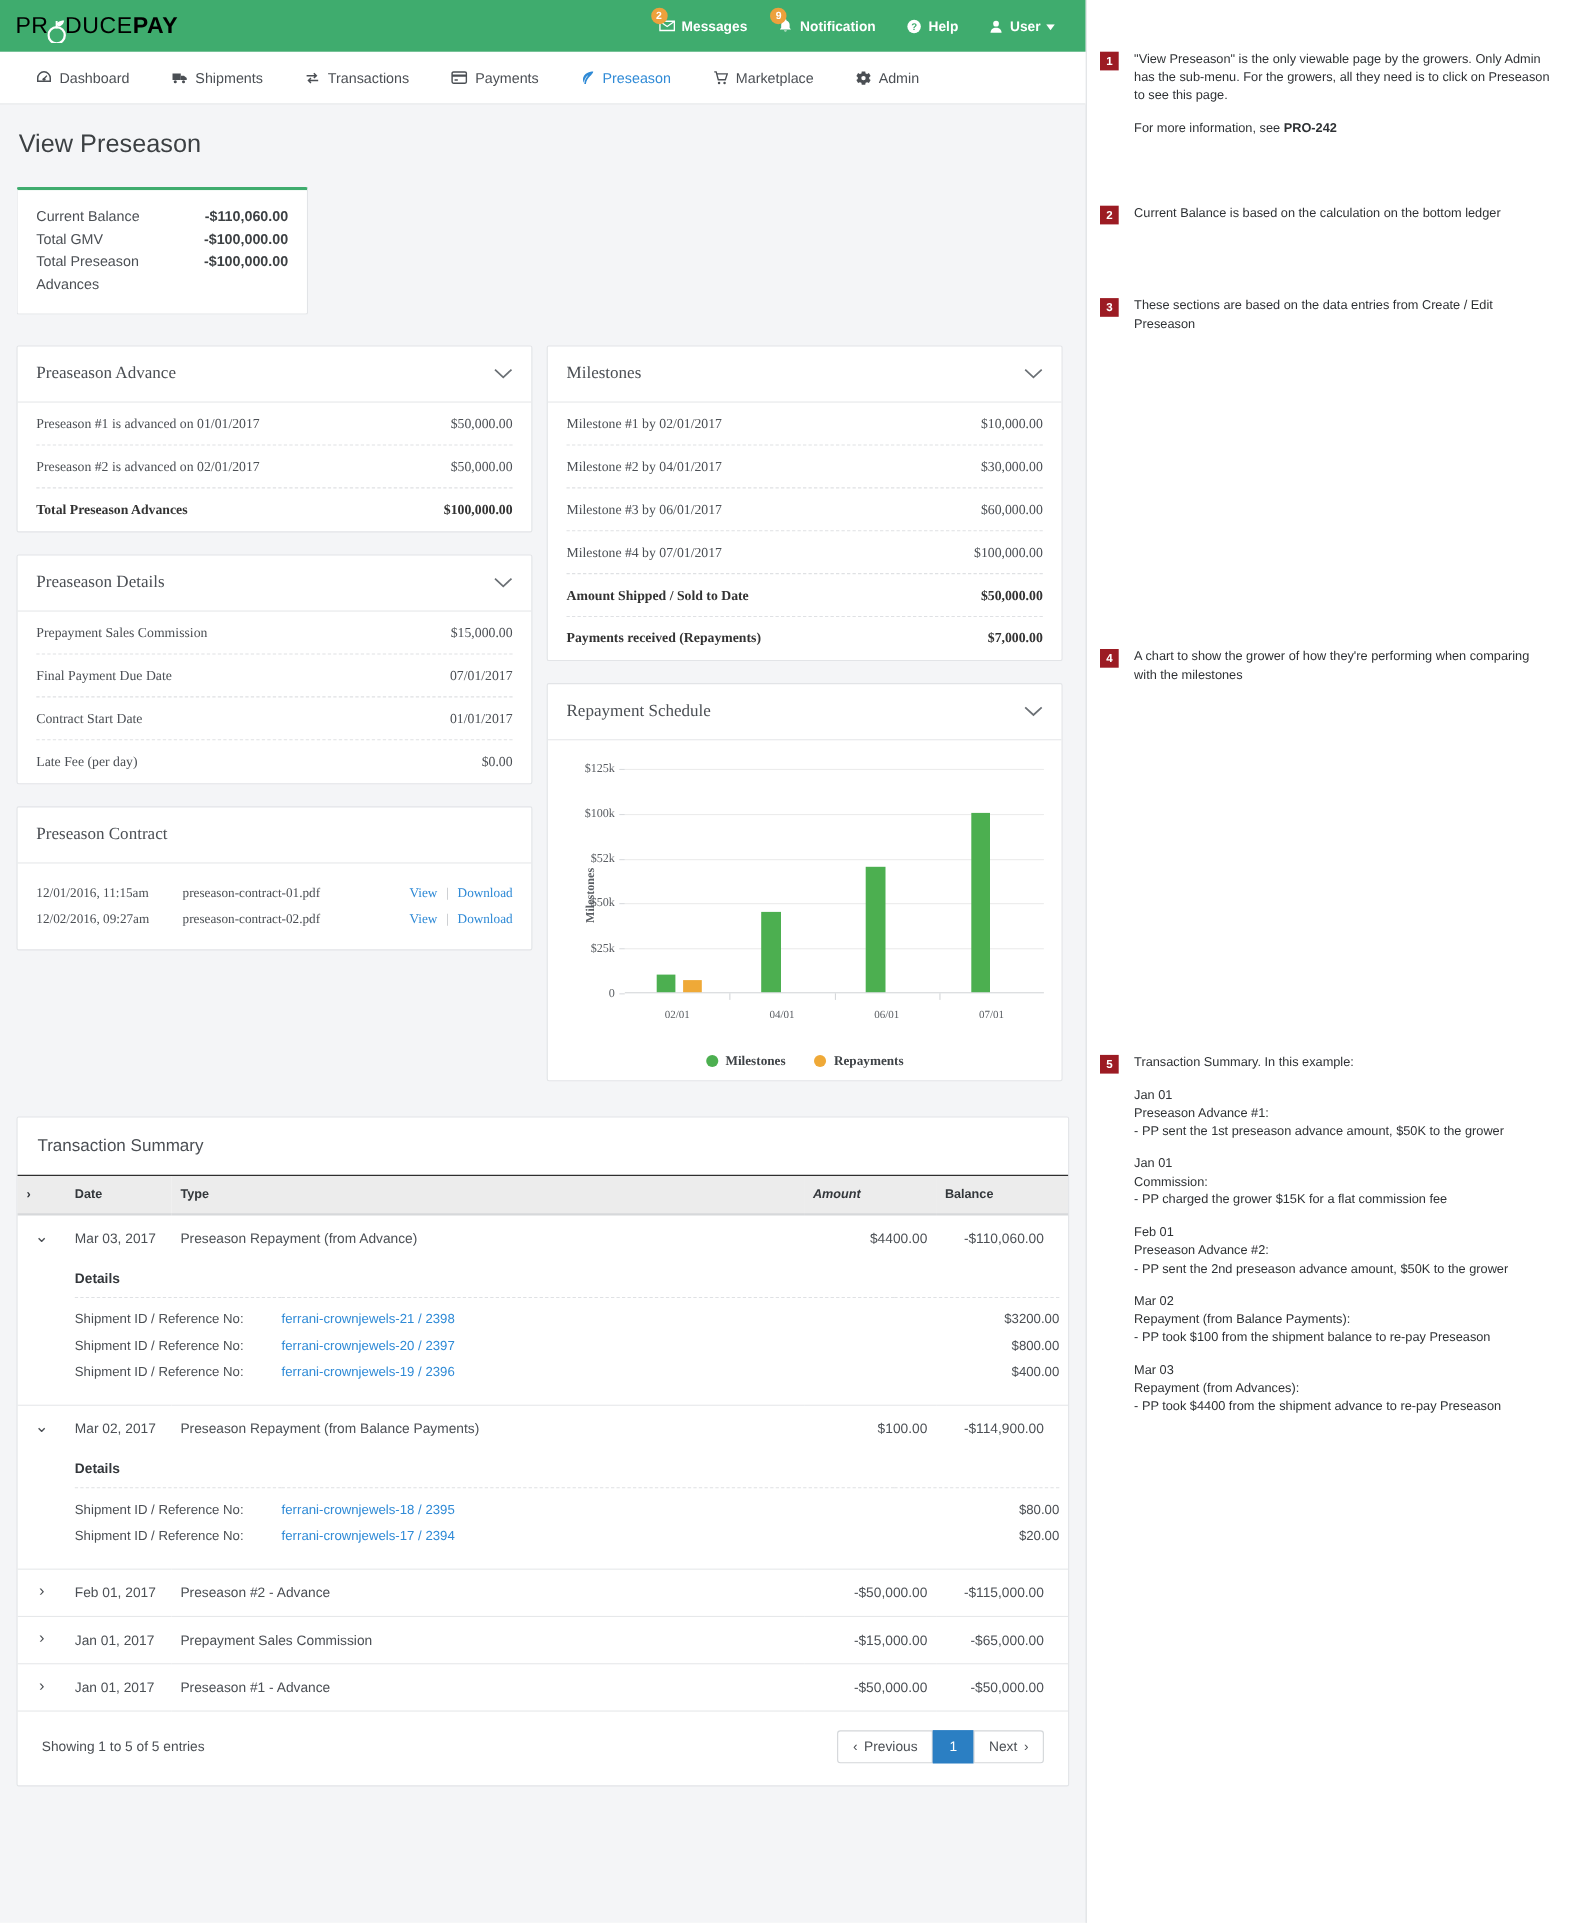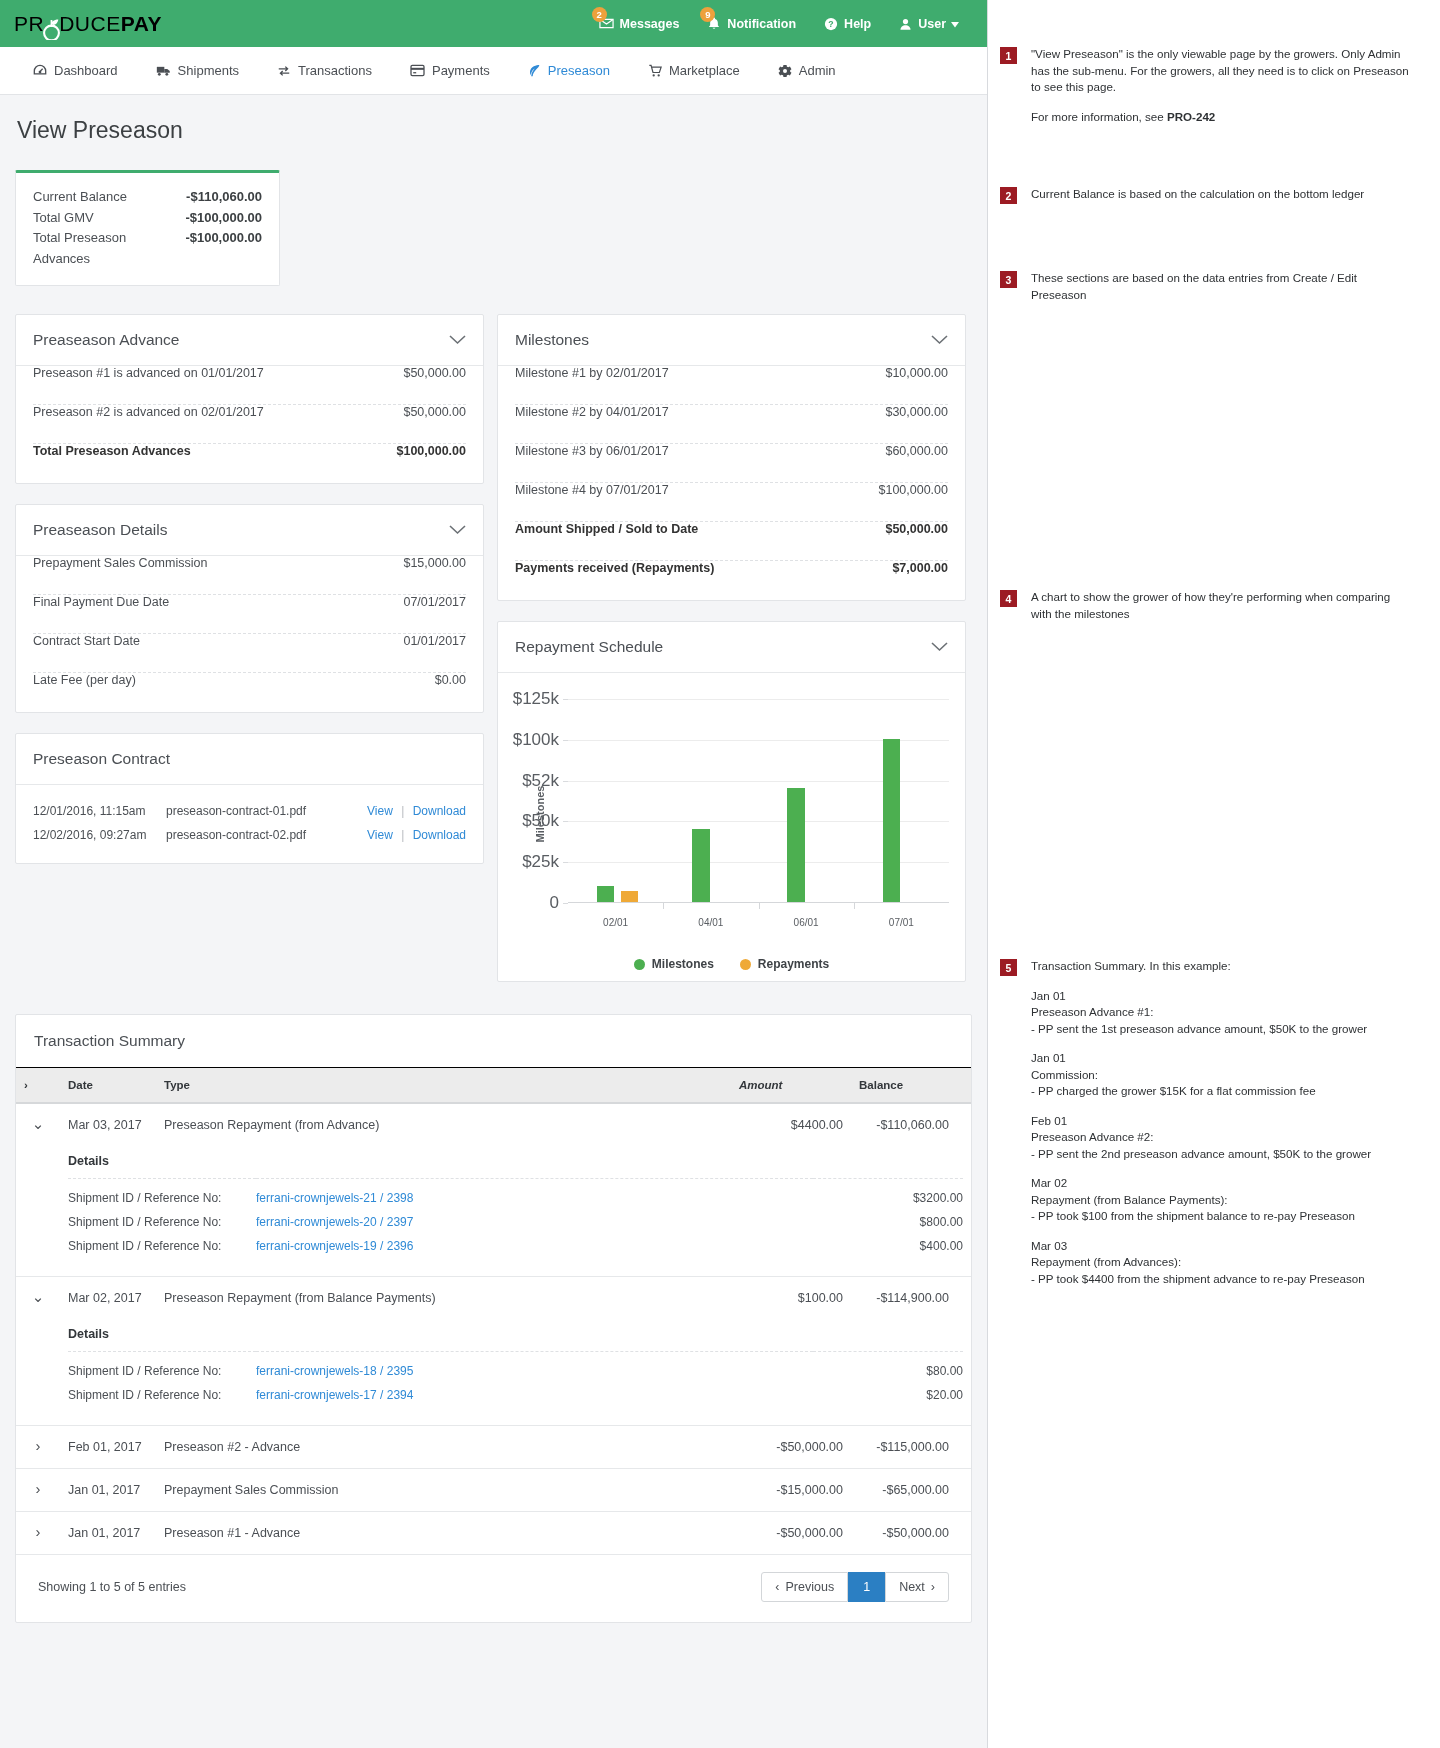--- a/index.html
+++ b/index.html
@@ -48,32 +48,32 @@
   .content { padding:22px 15px 0 15px; }
   .pagetitle { font-size:23px; font-weight:400; color:#3c4043; margin:0 0 26px 2px; }
 
   .summary-box { width:265px; background:#fff; border:1px solid #e2e4e7;
                  border-top:3px solid #3fac6e; border-radius:2px;
                  padding:14px 17px 16px 17px; margin-bottom:28px; }
   .summary-row { display:flex; justify-content:space-between; font-size:13px;
                  line-height:20.5px; color:#4b4f54; }
   .summary-row .v { font-weight:700; color:#3c4043; }
 
-  .cols { display:flex; gap:13px; align-items:flex-start; }
+  .cols { display:flex; gap:13px; align-items:flex-start;font-family:Liberation Serif, serif; }
   .col { width:469px; }
 
   .card { background:#fff; border:1px solid #e2e4e7; border-radius:2px;
           margin-bottom:20px; }
   .card-head { display:flex; align-items:center; justify-content:space-between;
                padding:16px 17px; border-bottom:1px solid #e6e8ea; }
   .card-title { font-size:15.5px; font-weight:400; color:#4b4f54; }
   .chev { color:#6b7075; cursor:pointer; display:flex; }
 
   .rows { padding:0 17px; }
-  .row { display:flex; justify-content:space-between; 
+  .row { display:flex; justify-content:space-between; align-items:center;
          font-size:12.5px; color:#4b4f54; height:39px;
          border-bottom:1px dashed #dfe1e4; }
   .row:last-child { border-bottom:none; }
   .row.strong, .row.strong .ramt { font-weight:700; color:#333; }
   .ramt { font-size:12.5px; color:#4b4f54; }
 
   
   .contract-rows { padding:14px 17px 16px 17px; }
   .crow { display:flex; align-items:center; font-size:12px; color:#4b4f54;
           height:24px; }
@@ -82,21 +82,21 @@
   .crow .clinks { white-space:nowrap; }
   .clink { color:#2f8ad6; cursor:pointer; }
   .cdiv { color:#b9bcc0; padding:0 5px; }
 
   
   .chart-wrap { padding:12px 8px 6px 8px; }
   .chart { position:relative; height:258px; }
   .plot { position:absolute; left:62px; right:8px; top:14px; bottom:40px; }
   .gridline { position:absolute; left:0; right:0; height:1px; background:#ececec; }
   .ylab { position:absolute; right:calc(100% + 9px); transform:translateY(-50%);
-          font-size:17px; color:#595d62; white-space:nowrap; }
+          font-size:11px; color:#595d62; white-space:nowrap; }
   .ytick { position:absolute; left:-5px; width:5px; height:1px; background:#d9dbde; }
   .axis-x { position:absolute; left:0; right:0; bottom:0; height:1px; background:#d5d7da; }
   .xsep { position:absolute; bottom:-6px; width:1px; height:6px; background:#d5d7da; }
   .xlab { position:absolute; bottom:-25px; transform:translateX(-50%);
           font-size:10px; color:#595d62; }
   .bar { position:absolute; bottom:1px; }
   .axis-title { position:absolute; left:6px; top:50%; transform-origin:center;
                 transform:translateY(-50%) rotate(-90deg); font-size:11px;
                 font-weight:700; color:#595d62; white-space:nowrap; }
   .legend { display:flex; justify-content:center; gap:26px; padding:14px 0 4px; }

